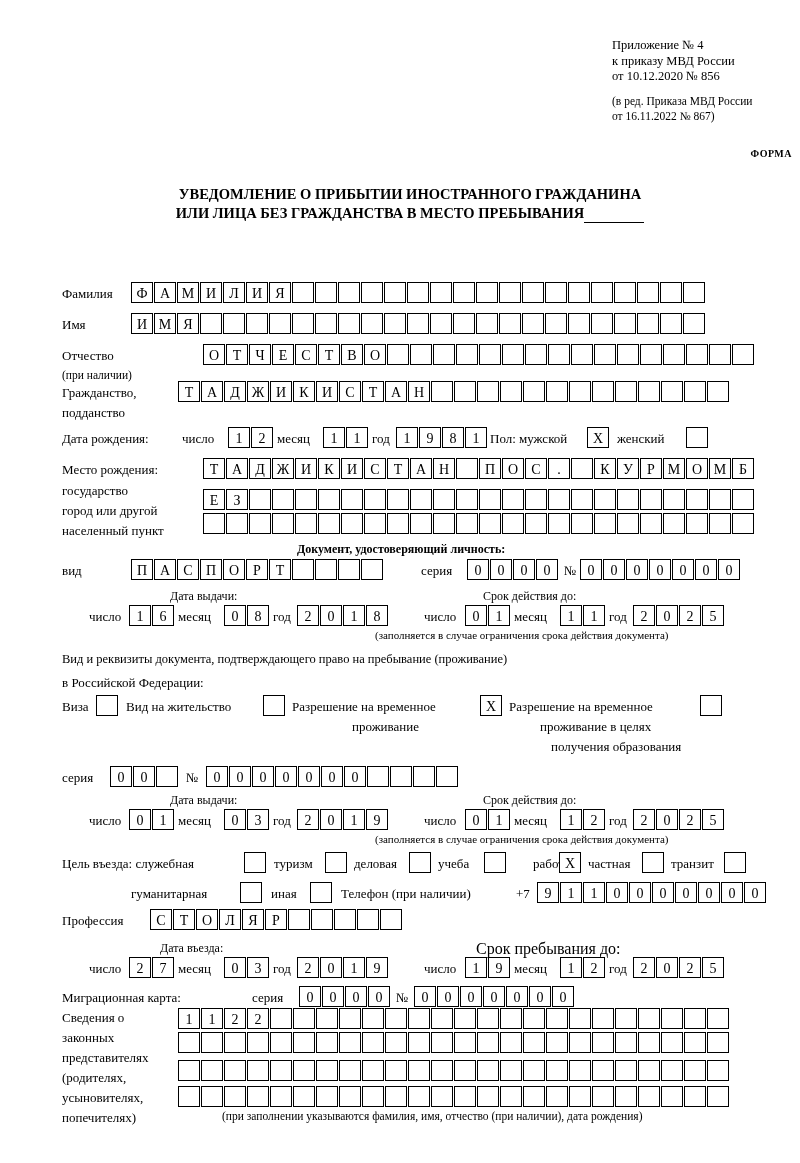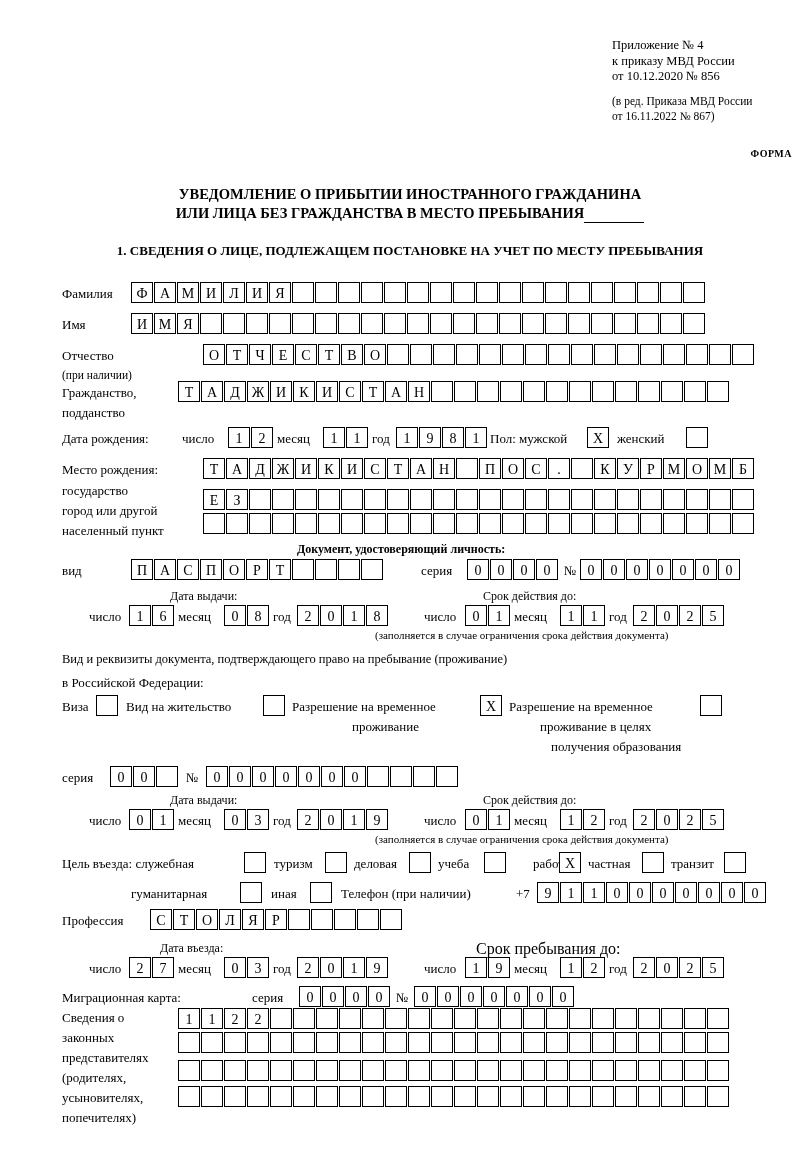--- a/index.html
+++ b/index.html
@@ -70,21 +70,20 @@
     <div class="small" style="margin-top:0">от 16.11.2022 № 867)</div>
   </div>
 
   <div class="forma">ФОРМА</div>
 
   <div class="title">
     <span>УВЕДОМЛЕНИЕ О ПРИБЫТИИ ИНОСТРАННОГО ГРАЖДАНИНА</span><br>
     <span>ИЛИ ЛИЦА БЕЗ ГРАЖДАНСТВА В МЕСТО ПРЕБЫВАНИЯ</span><span class="ul"></span>
   </div>
 
-  <div class="sect1">1. СВЕДЕНИЯ О ЛИЦЕ, ПОДЛЕЖАЩЕМ ПОСТАНОВКЕ НА УЧЕТ ПО МЕСТУ ПРЕБЫВАНИЯ</div>
 
   <div class="lbl" style="left:62px;top:286px;">Фамилия</div>
   <div class="boxrow" id="row-surname" style="left:131px;top:282px;">
       <div class="bx">Ф</div>
       <div class="bx">А</div>
       <div class="bx">М</div>
       <div class="bx">И</div>
       <div class="bx">Л</div>
       <div class="bx">И</div>
       <div class="bx">Я</div>
@@ -664,14 +663,15 @@
       <div class="bx"></div>
       <div class="bx"></div>
       <div class="bx"></div>
       <div class="bx"></div>
       <div class="bx"></div>
       <div class="bx"></div>
       <div class="bx"></div>
       <div class="bx"></div>
     </div>
 
+  <div class="note" style="left:222px;top:1110px;font-size:11.5px;">(при заполнении указываются фамилия, имя, отчество (при наличии), дата рождения)</div>
 
 </div>
 
 </body></html>

